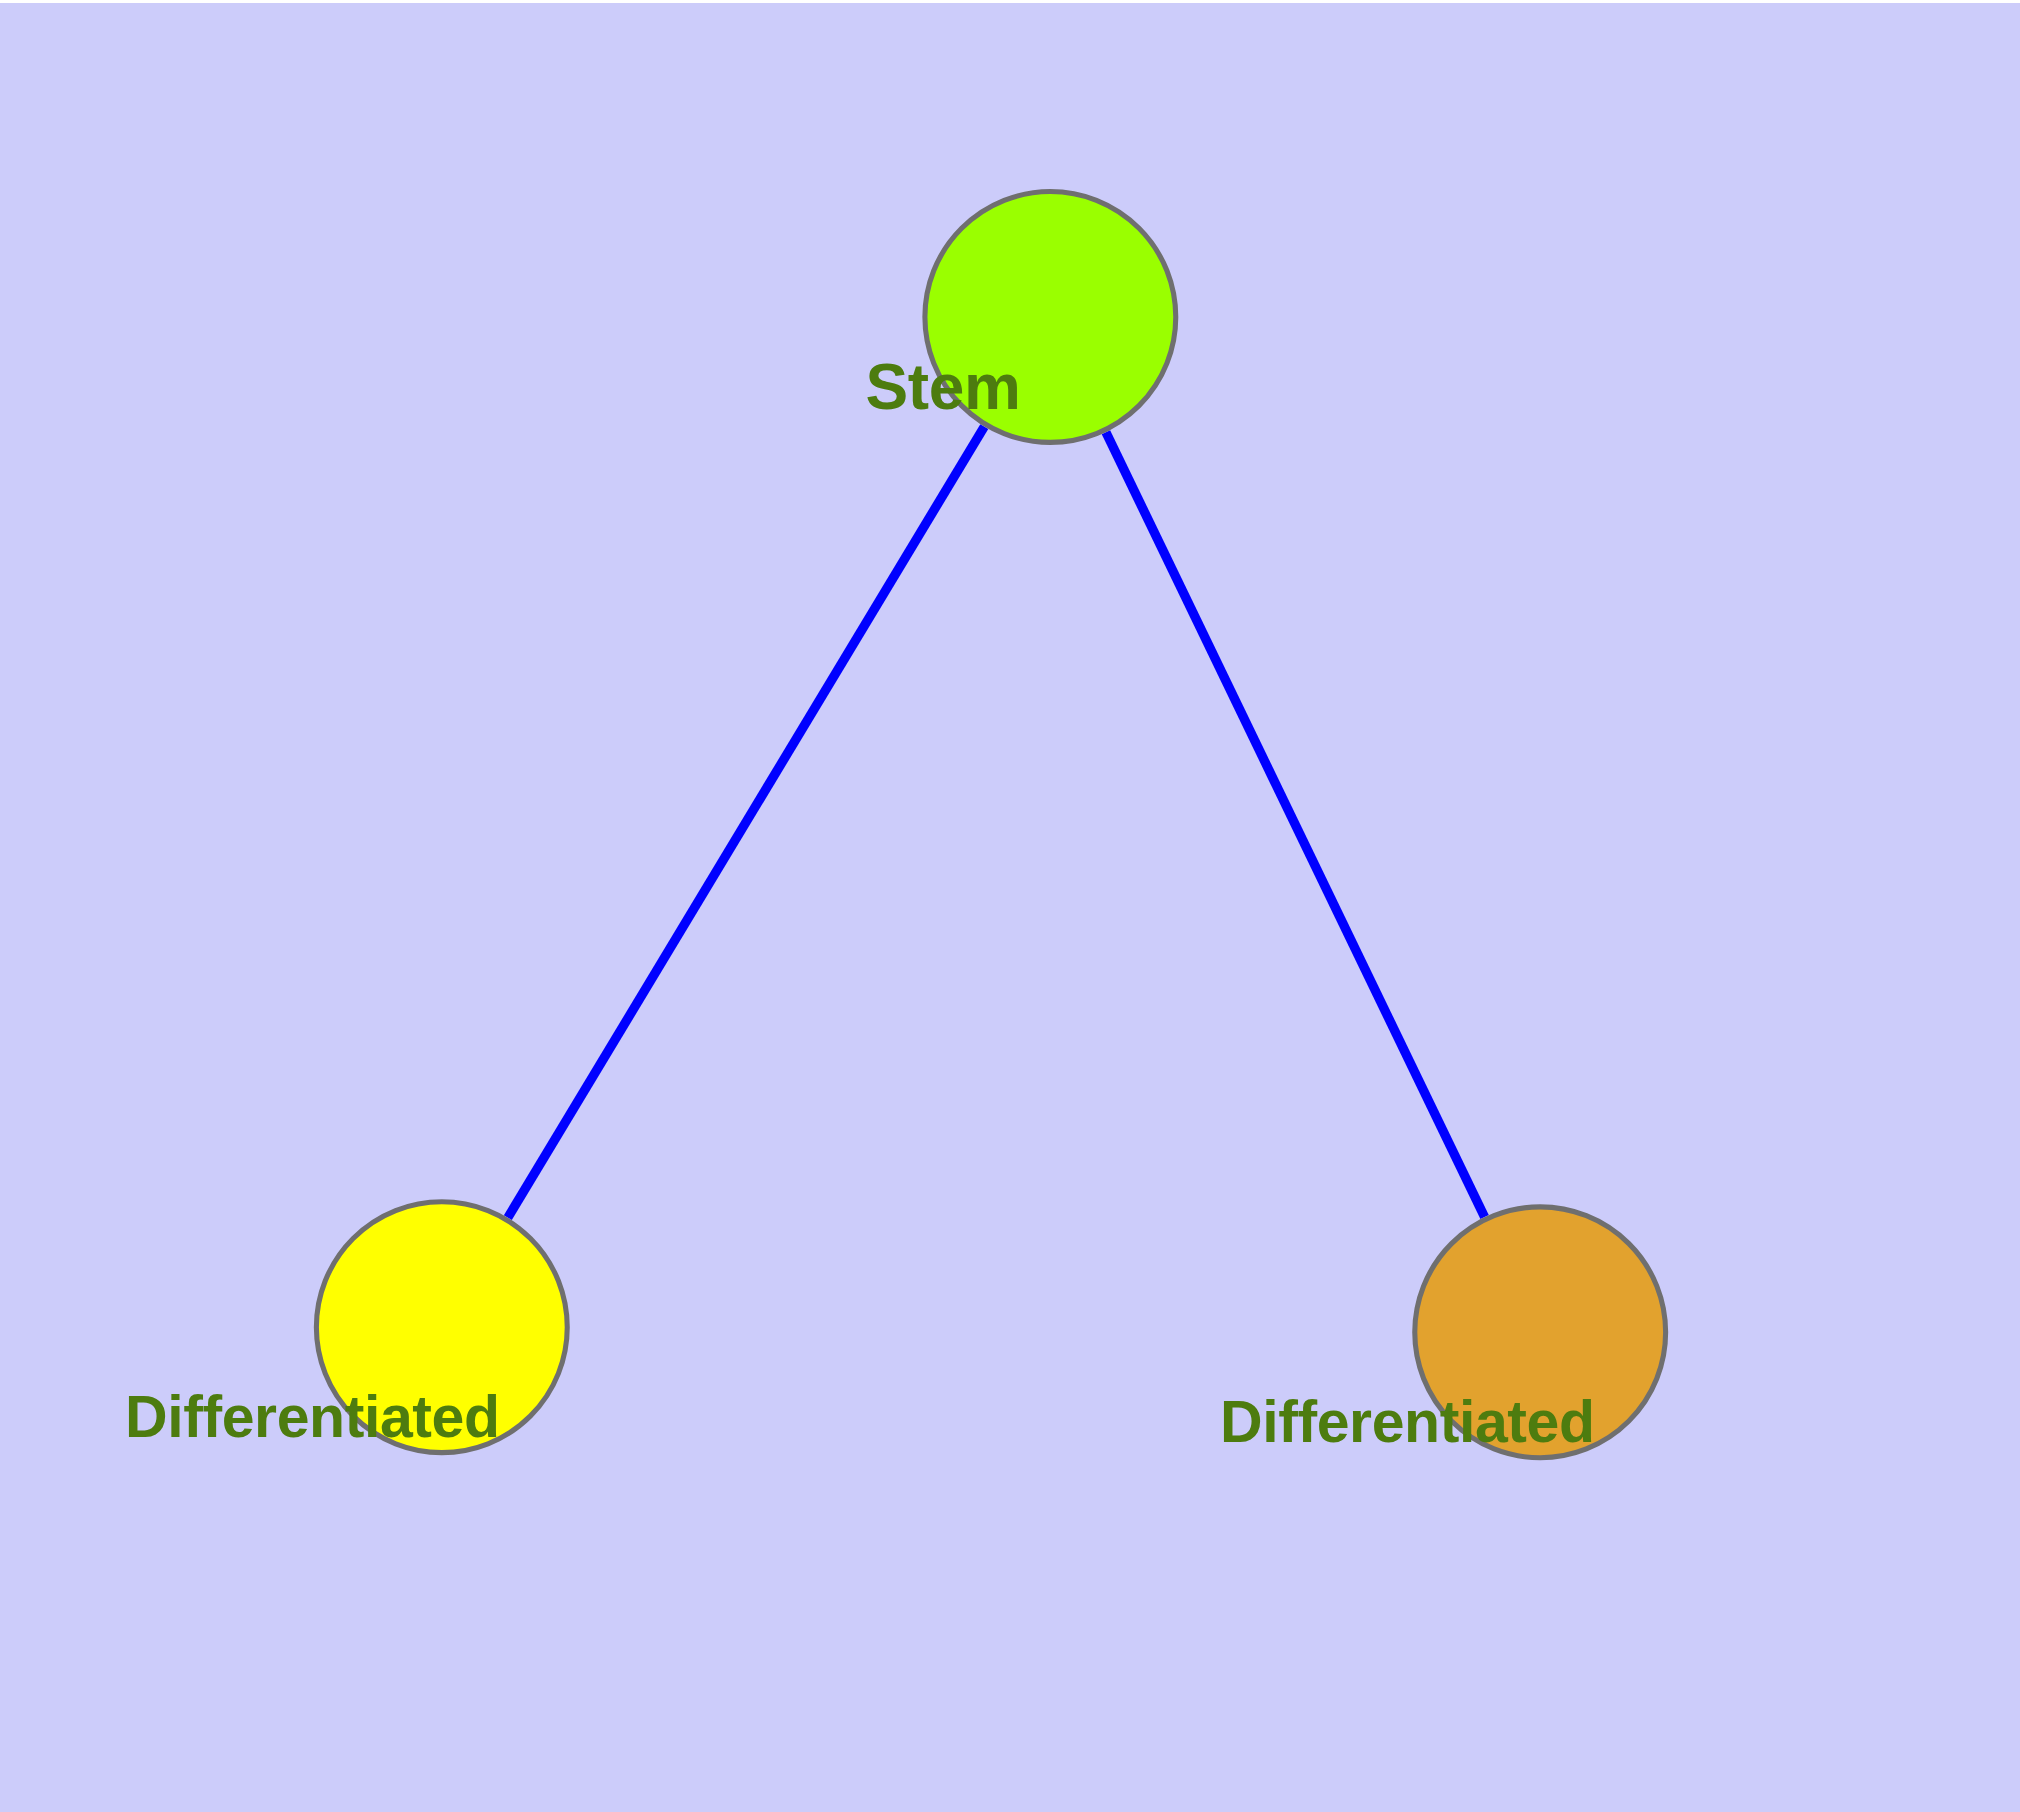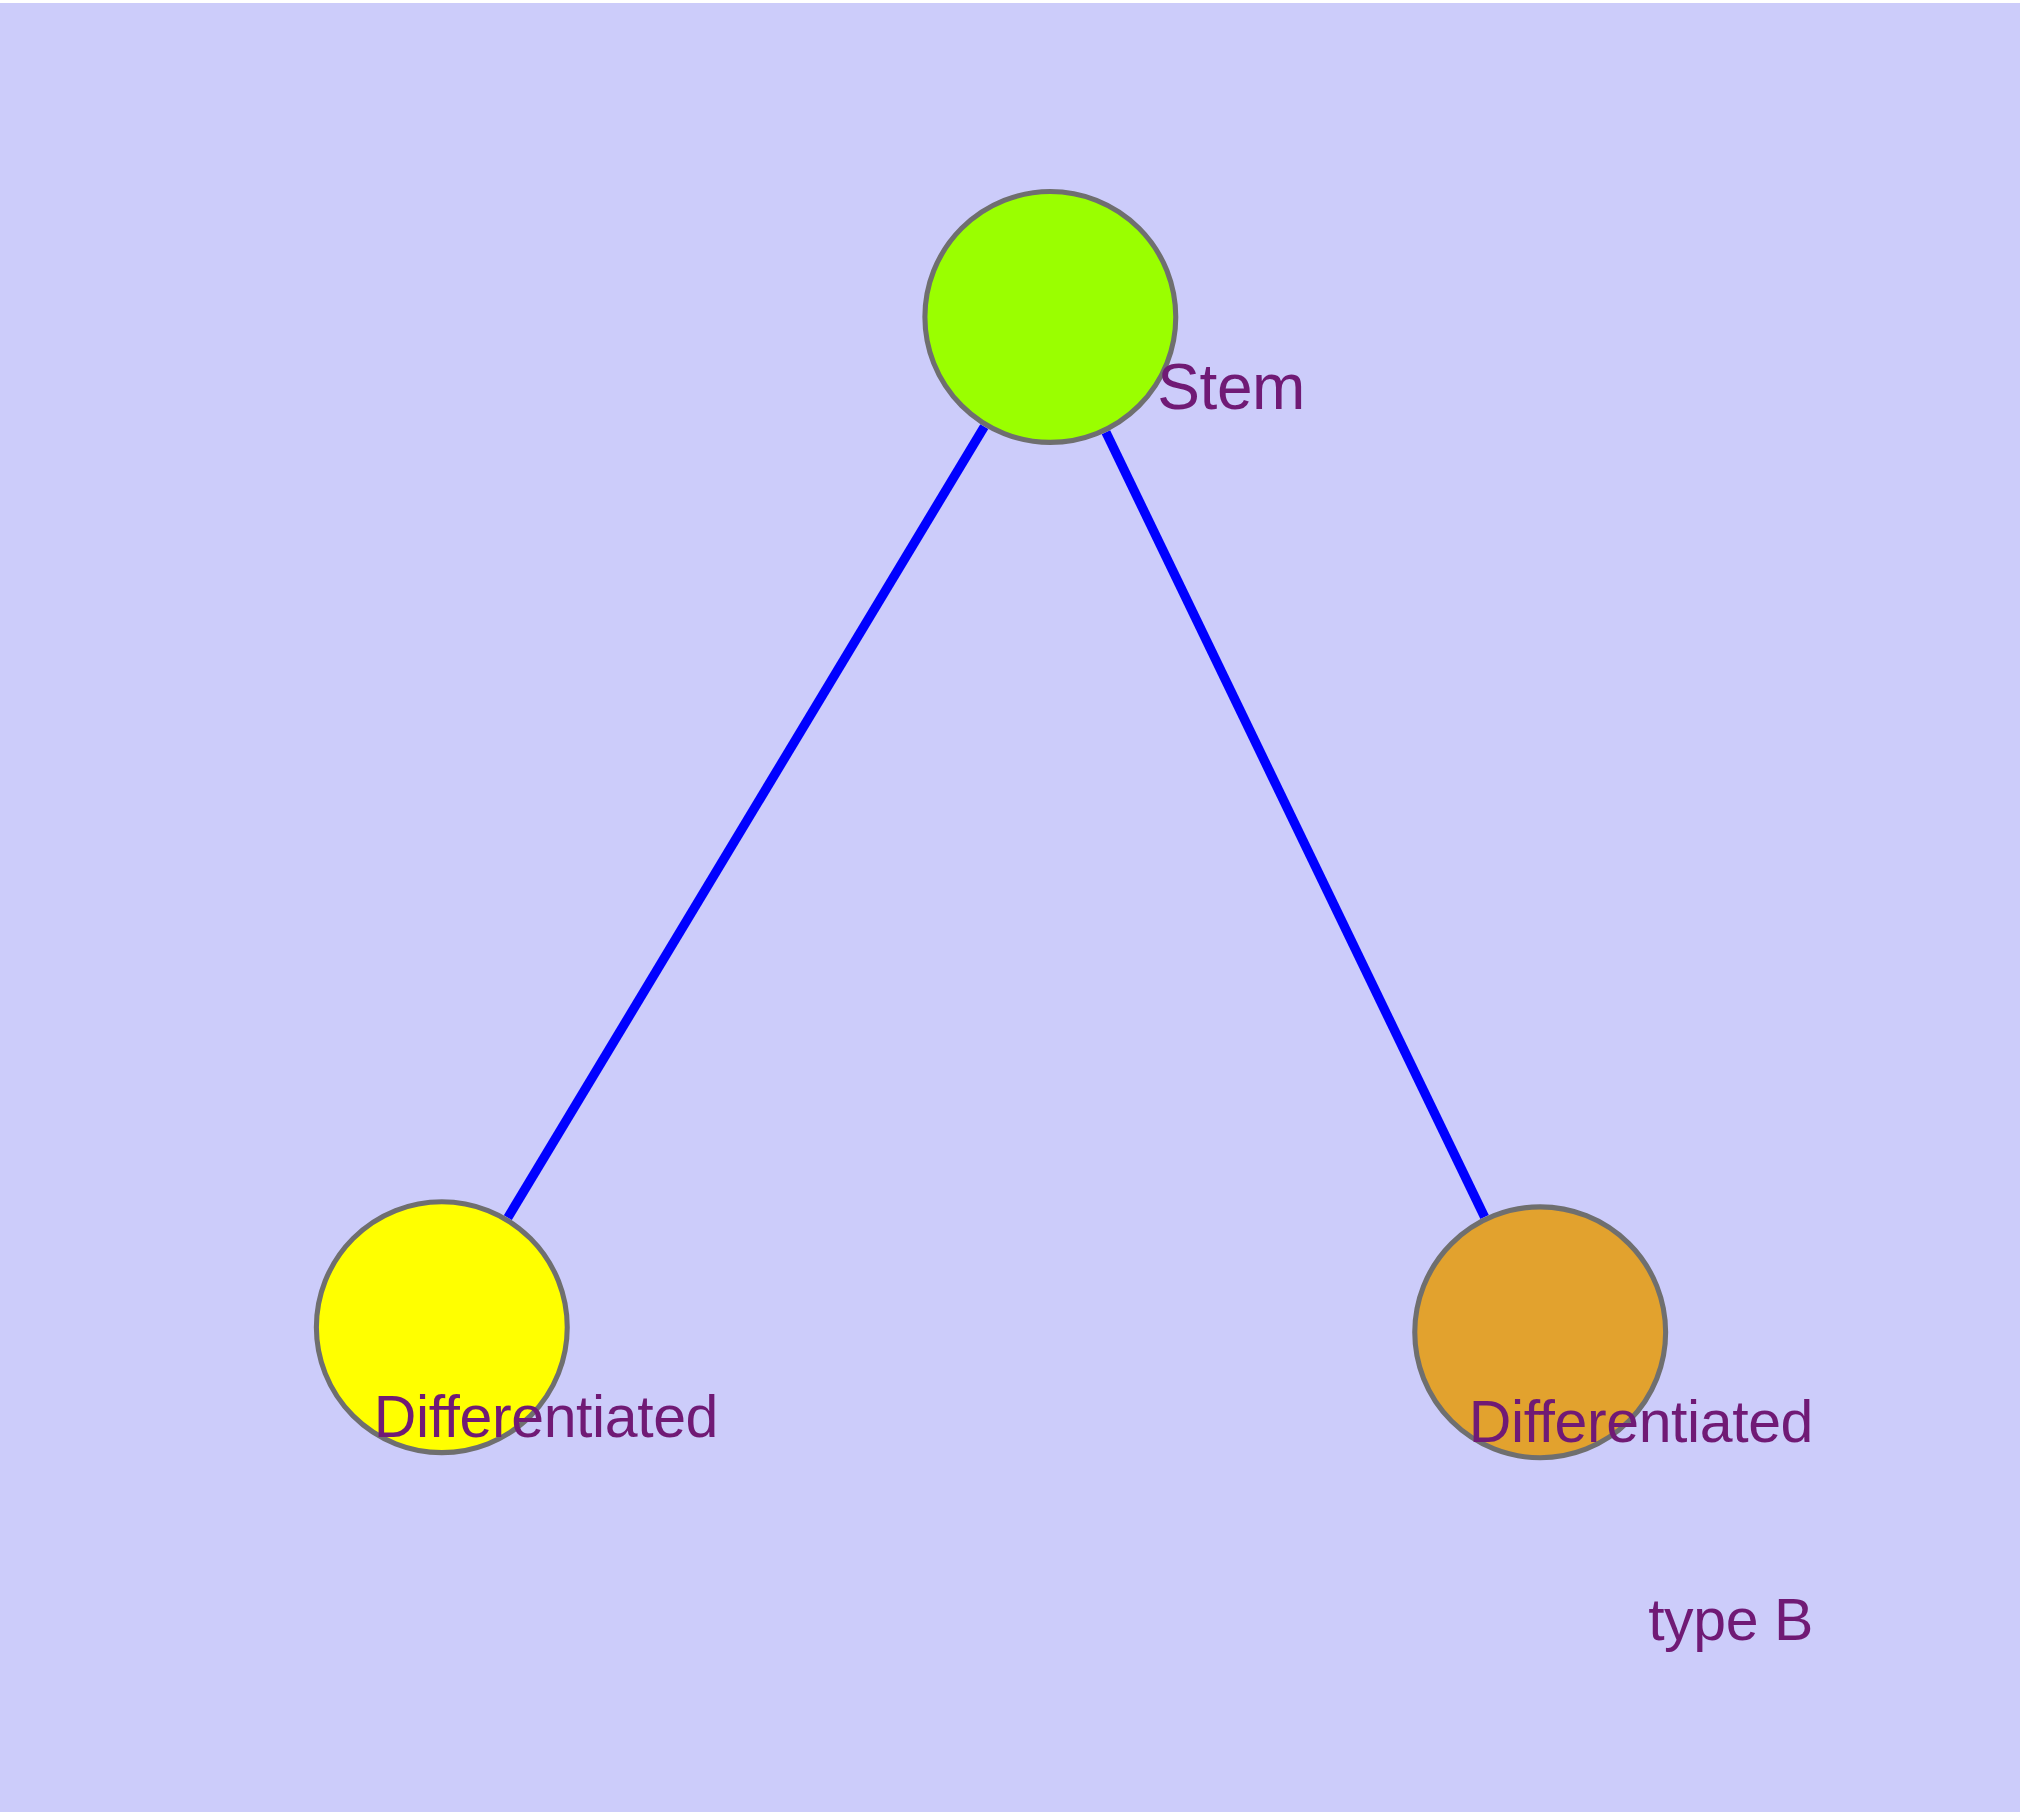--- a/index.html
+++ b/index.html
@@ -26,23 +26,23 @@
   }
   #graph-svg {
     position: absolute;
     left: 0;
     top: 0;
     width: 2021px;
     height: 1812px;
   }
   .node-label {
     position: absolute;
-    text-align: right;
-    color: #701a75;
-    font-weight: normal;
+    text-align: left;
+    color: #4d7c0f;
+    font-weight: bold;
     line-height: 1.12;
     white-space: pre;
     letter-spacing: -0.4px;
     pointer-events: none;
   }
   #label-stem {
     font-size: 64px;
     left: 796px;
     top: 280px;
     width: 509px;
@@ -84,17 +84,16 @@
   <div class="node-label" id="label-stem">
     <span>Stem</span>
   </div>
 
   <div class="node-label" id="label-diff-a">
     <div>Differentiated</div>
   </div>
 
   <div class="node-label" id="label-diff-b">
     <div>Differentiated</div>
-    <div>type B</div>
   </div>
 
 </div>
 
 
 </body></html>

